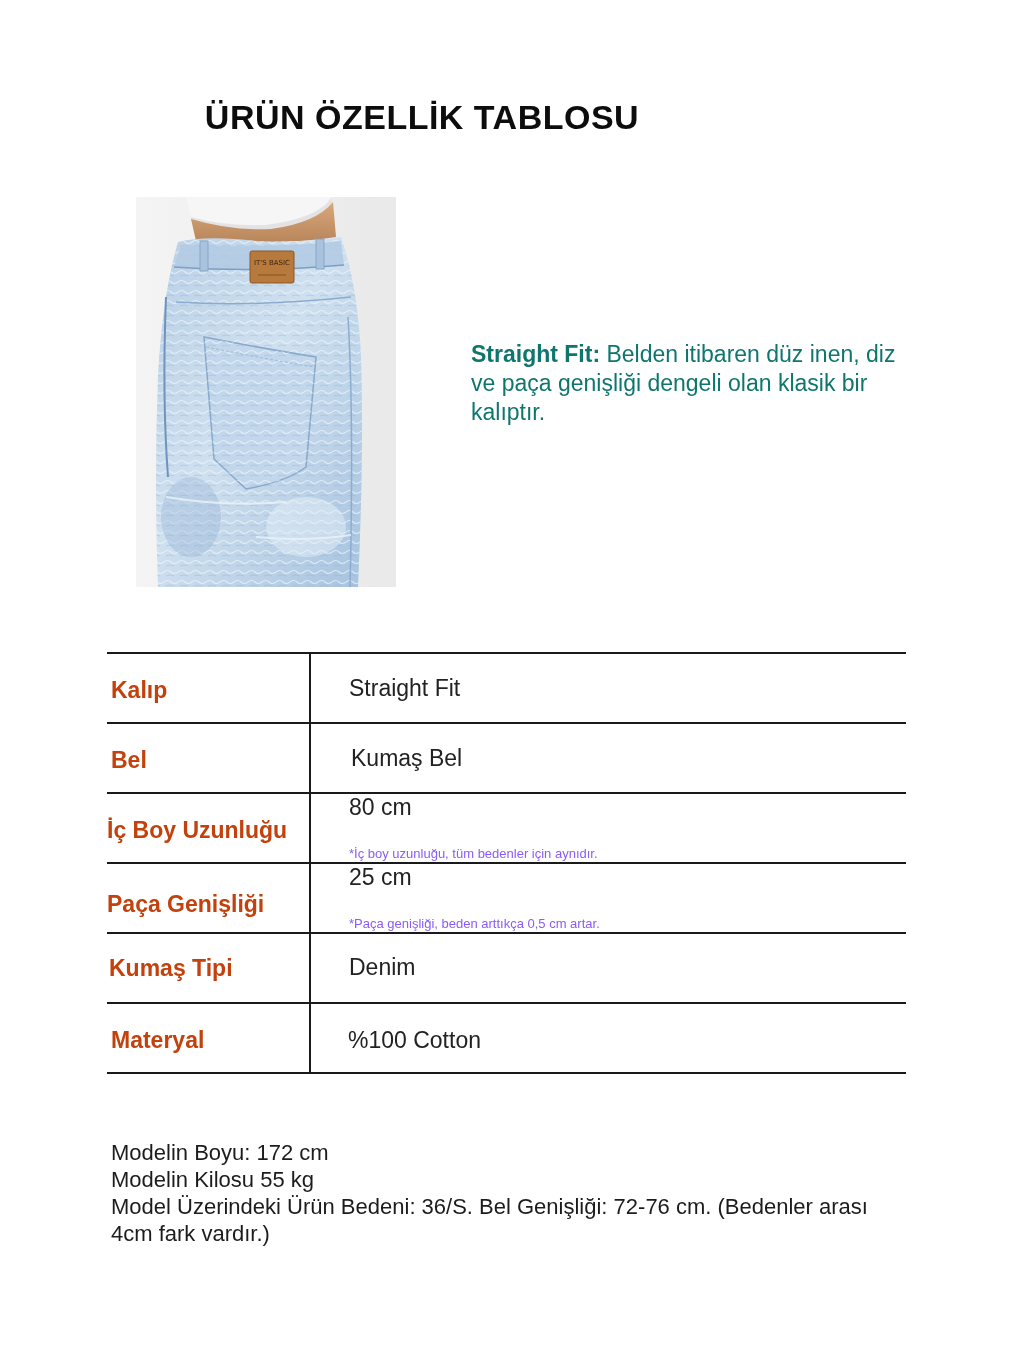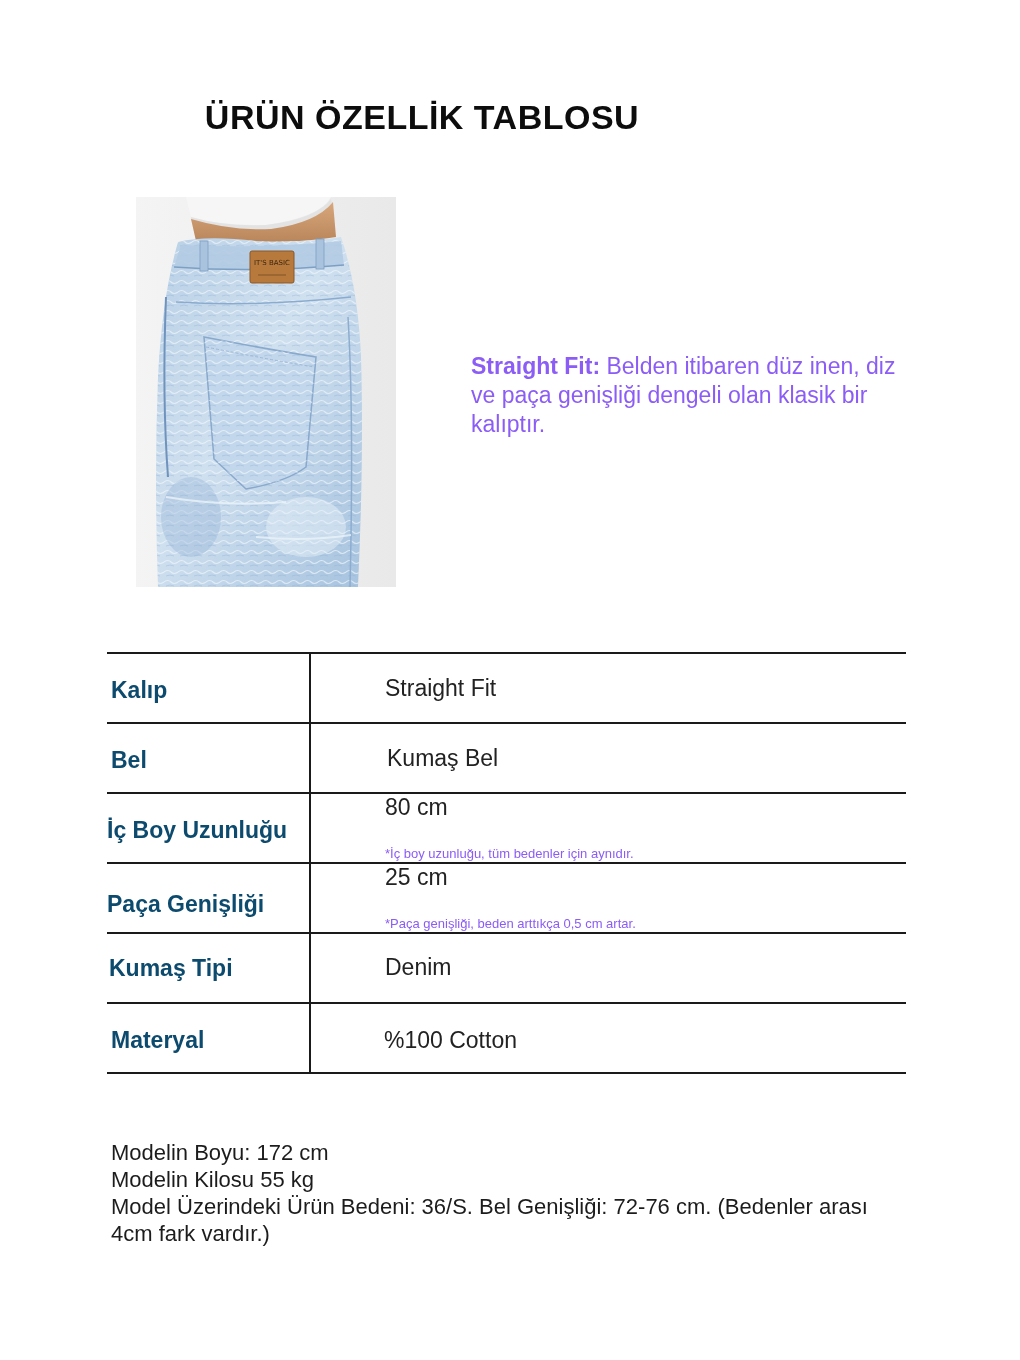--- a/index.html
+++ b/index.html
@@ -23,46 +23,46 @@
     .photo {
       position: absolute; left: 136px; top: 197px;
       width: 260px; height: 390px;
       overflow: hidden;
       background: linear-gradient(90deg, #f4f4f5 0%, #eeeeef 55%, #e9e9ea 100%);
     }
     .photo svg { display: block; width: 260px; height: 390px; }
 
     .fit-desc {
       position: absolute; left: 471px; top: 340px; width: 440px;
-      font-size: 23px; line-height: 29px; color: #8b5cf6; margin-top: 12px;
+      font-size: 23px; line-height: 29px; color: #0f766e;
     }
     .fit-desc b { font-weight: 700; }
 
     
     .spec-table {
       position: absolute; left: 107px; top: 652px; width: 799px;
       border-top: 2px solid #1a1a1a;
     }
     .spec-row {
       position: relative; height: 70px;
       border-bottom: 2px solid #1a1a1a;
     }
     .spec-row::after {
       content: ""; position: absolute; left: 202px; top: -2px; bottom: -2px;
       width: 2px; background: #1a1a1a;
     }
     .spec-label {
       position: absolute; left: 4px; top: 0; height: 72px; width: 195px;
       display: flex; align-items: center;
-      font-size: 23px; font-weight: 700; color: #0c4a6e;
+      font-size: 23px; font-weight: 700; color: #c2410c;
     }
     .spec-value {
       position: absolute; left: 242px; top: 0; height: 68px;
       display: flex; flex-direction: column; justify-content: center;
-      font-size: 23px; color: #222; margin-left: 36px;
+      font-size: 23px; color: #222;
     }
     .spec-value .main { line-height: 26px; }
     .spec-value .note { font-size: 13px; line-height: 16px; color: #8b5cf6; margin-top: 1px; }
     .spec-value.with-note { justify-content: space-between; }
 
     .model-info {
       position: absolute; left: 111px; top: 1139px; width: 800px;
       font-size: 22px; line-height: 27px; color: #1c1c1c;
     }
   </style>

